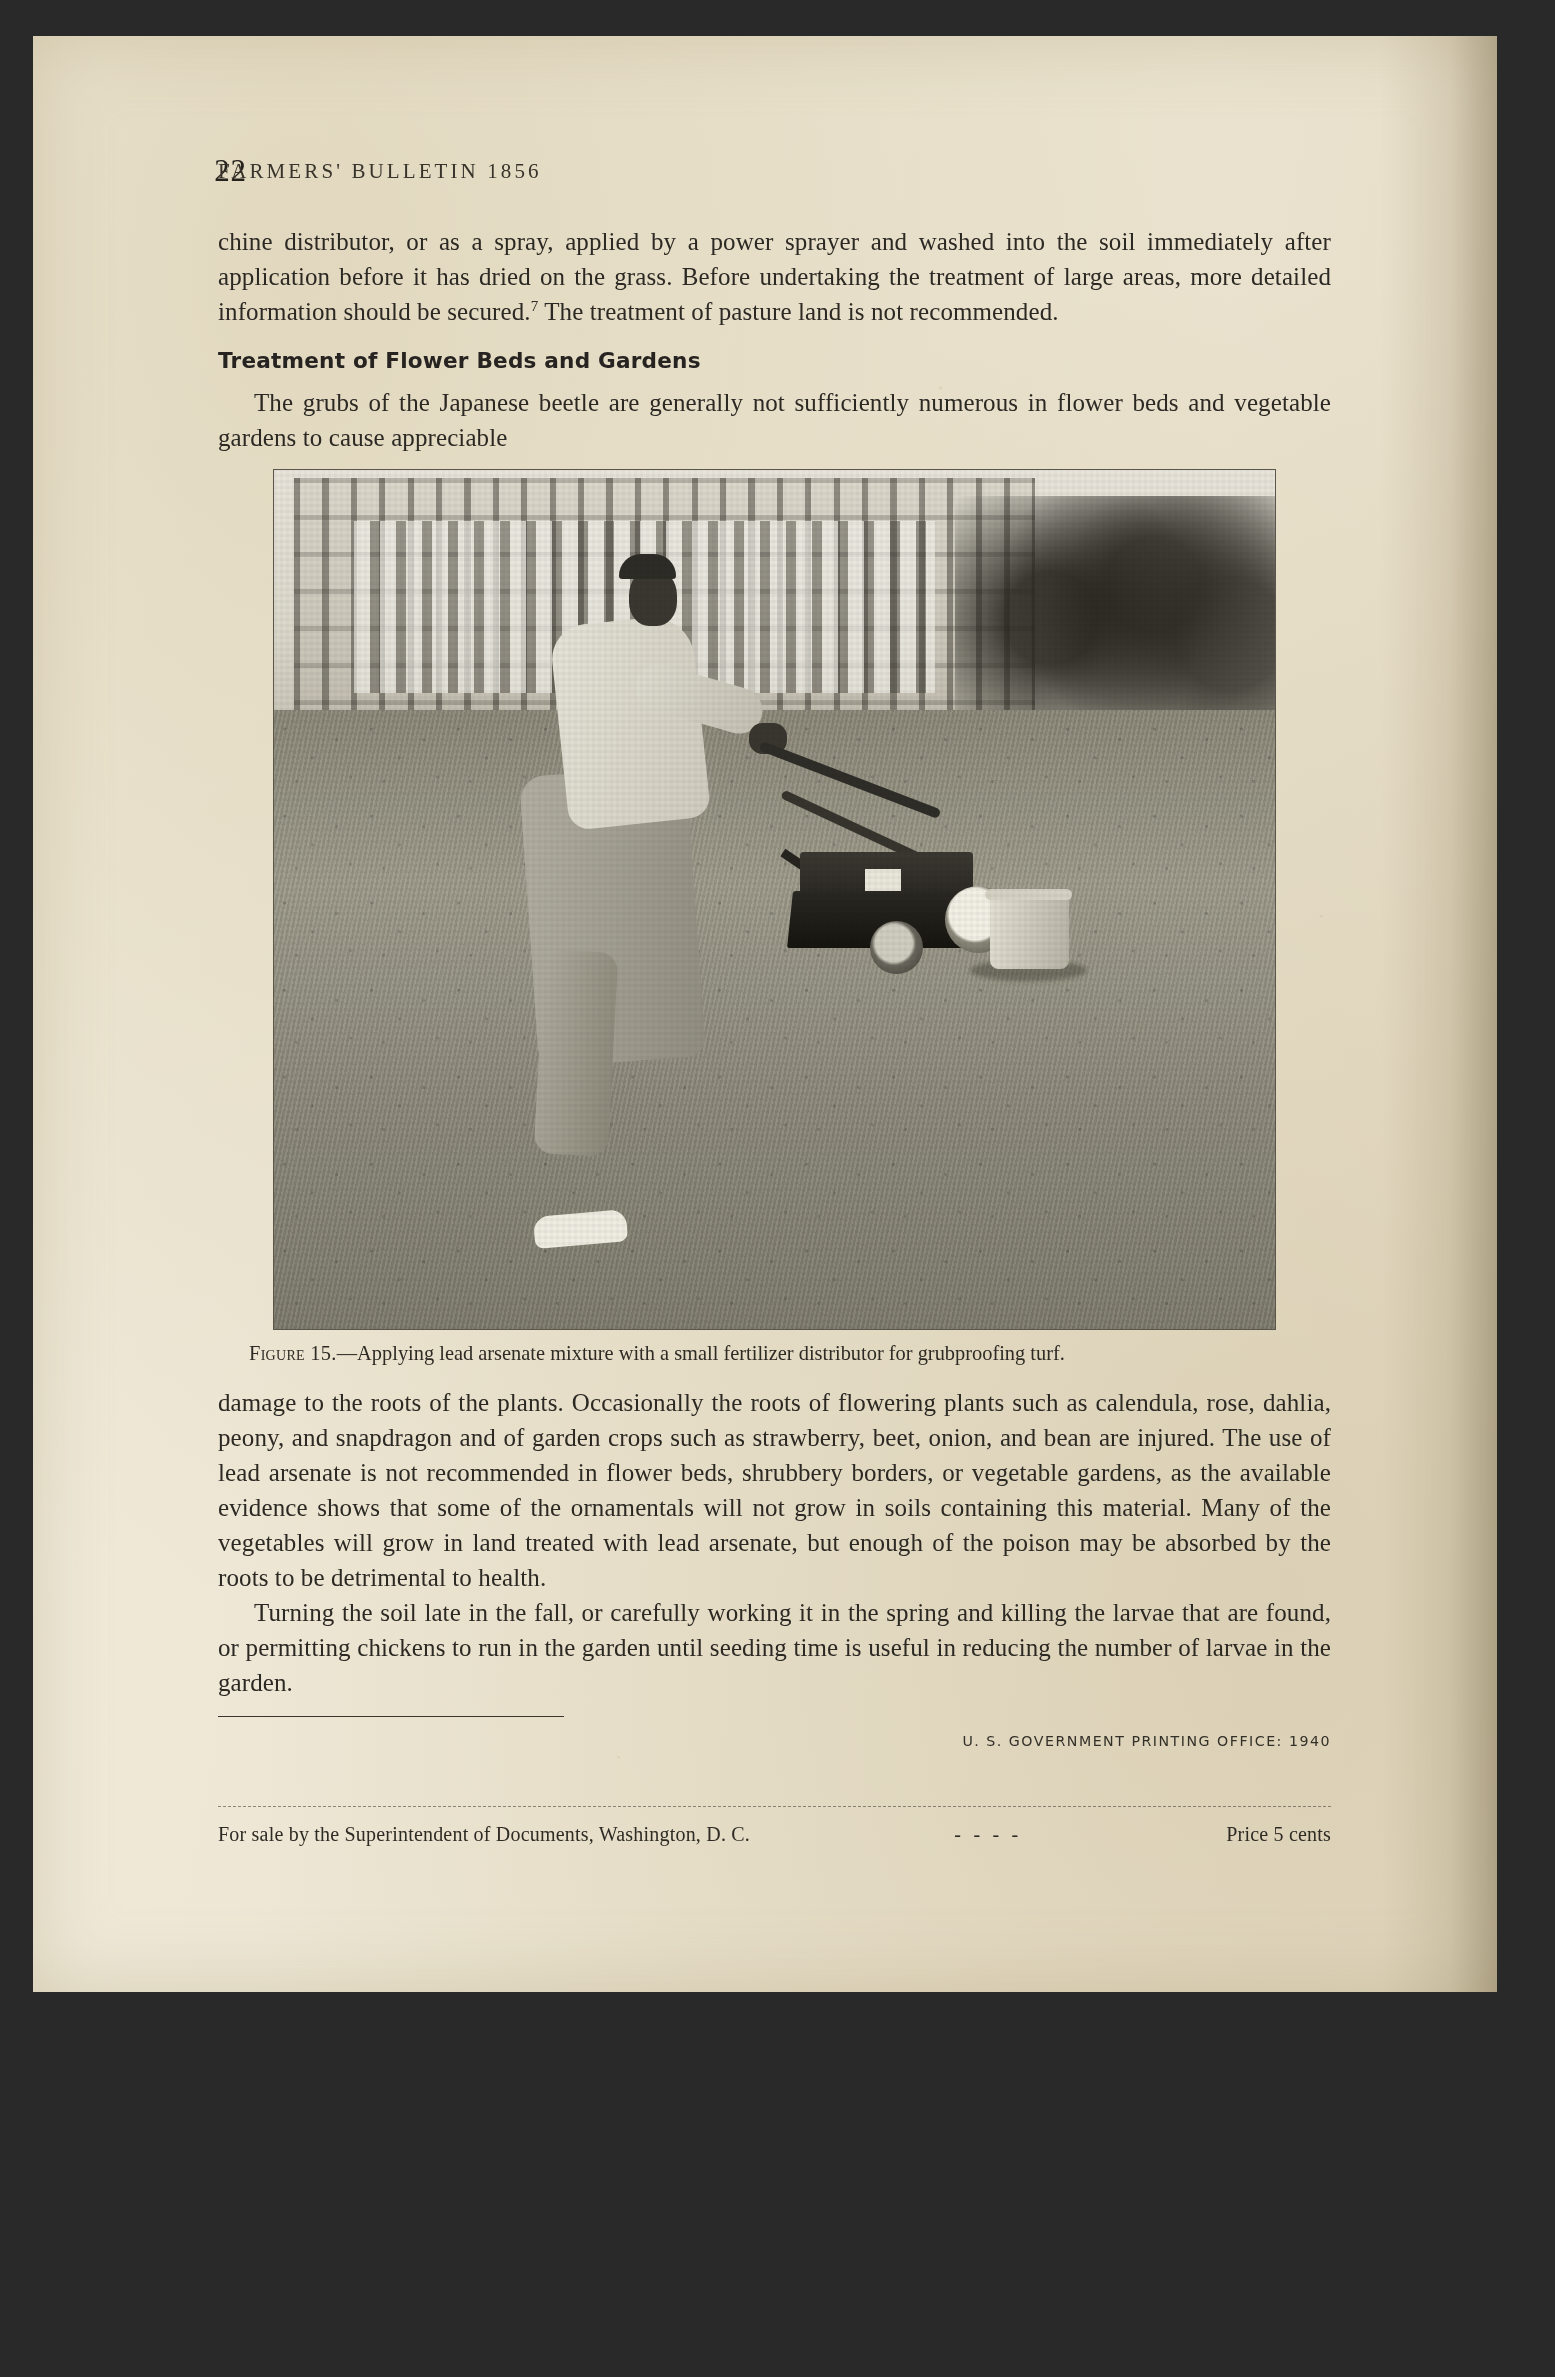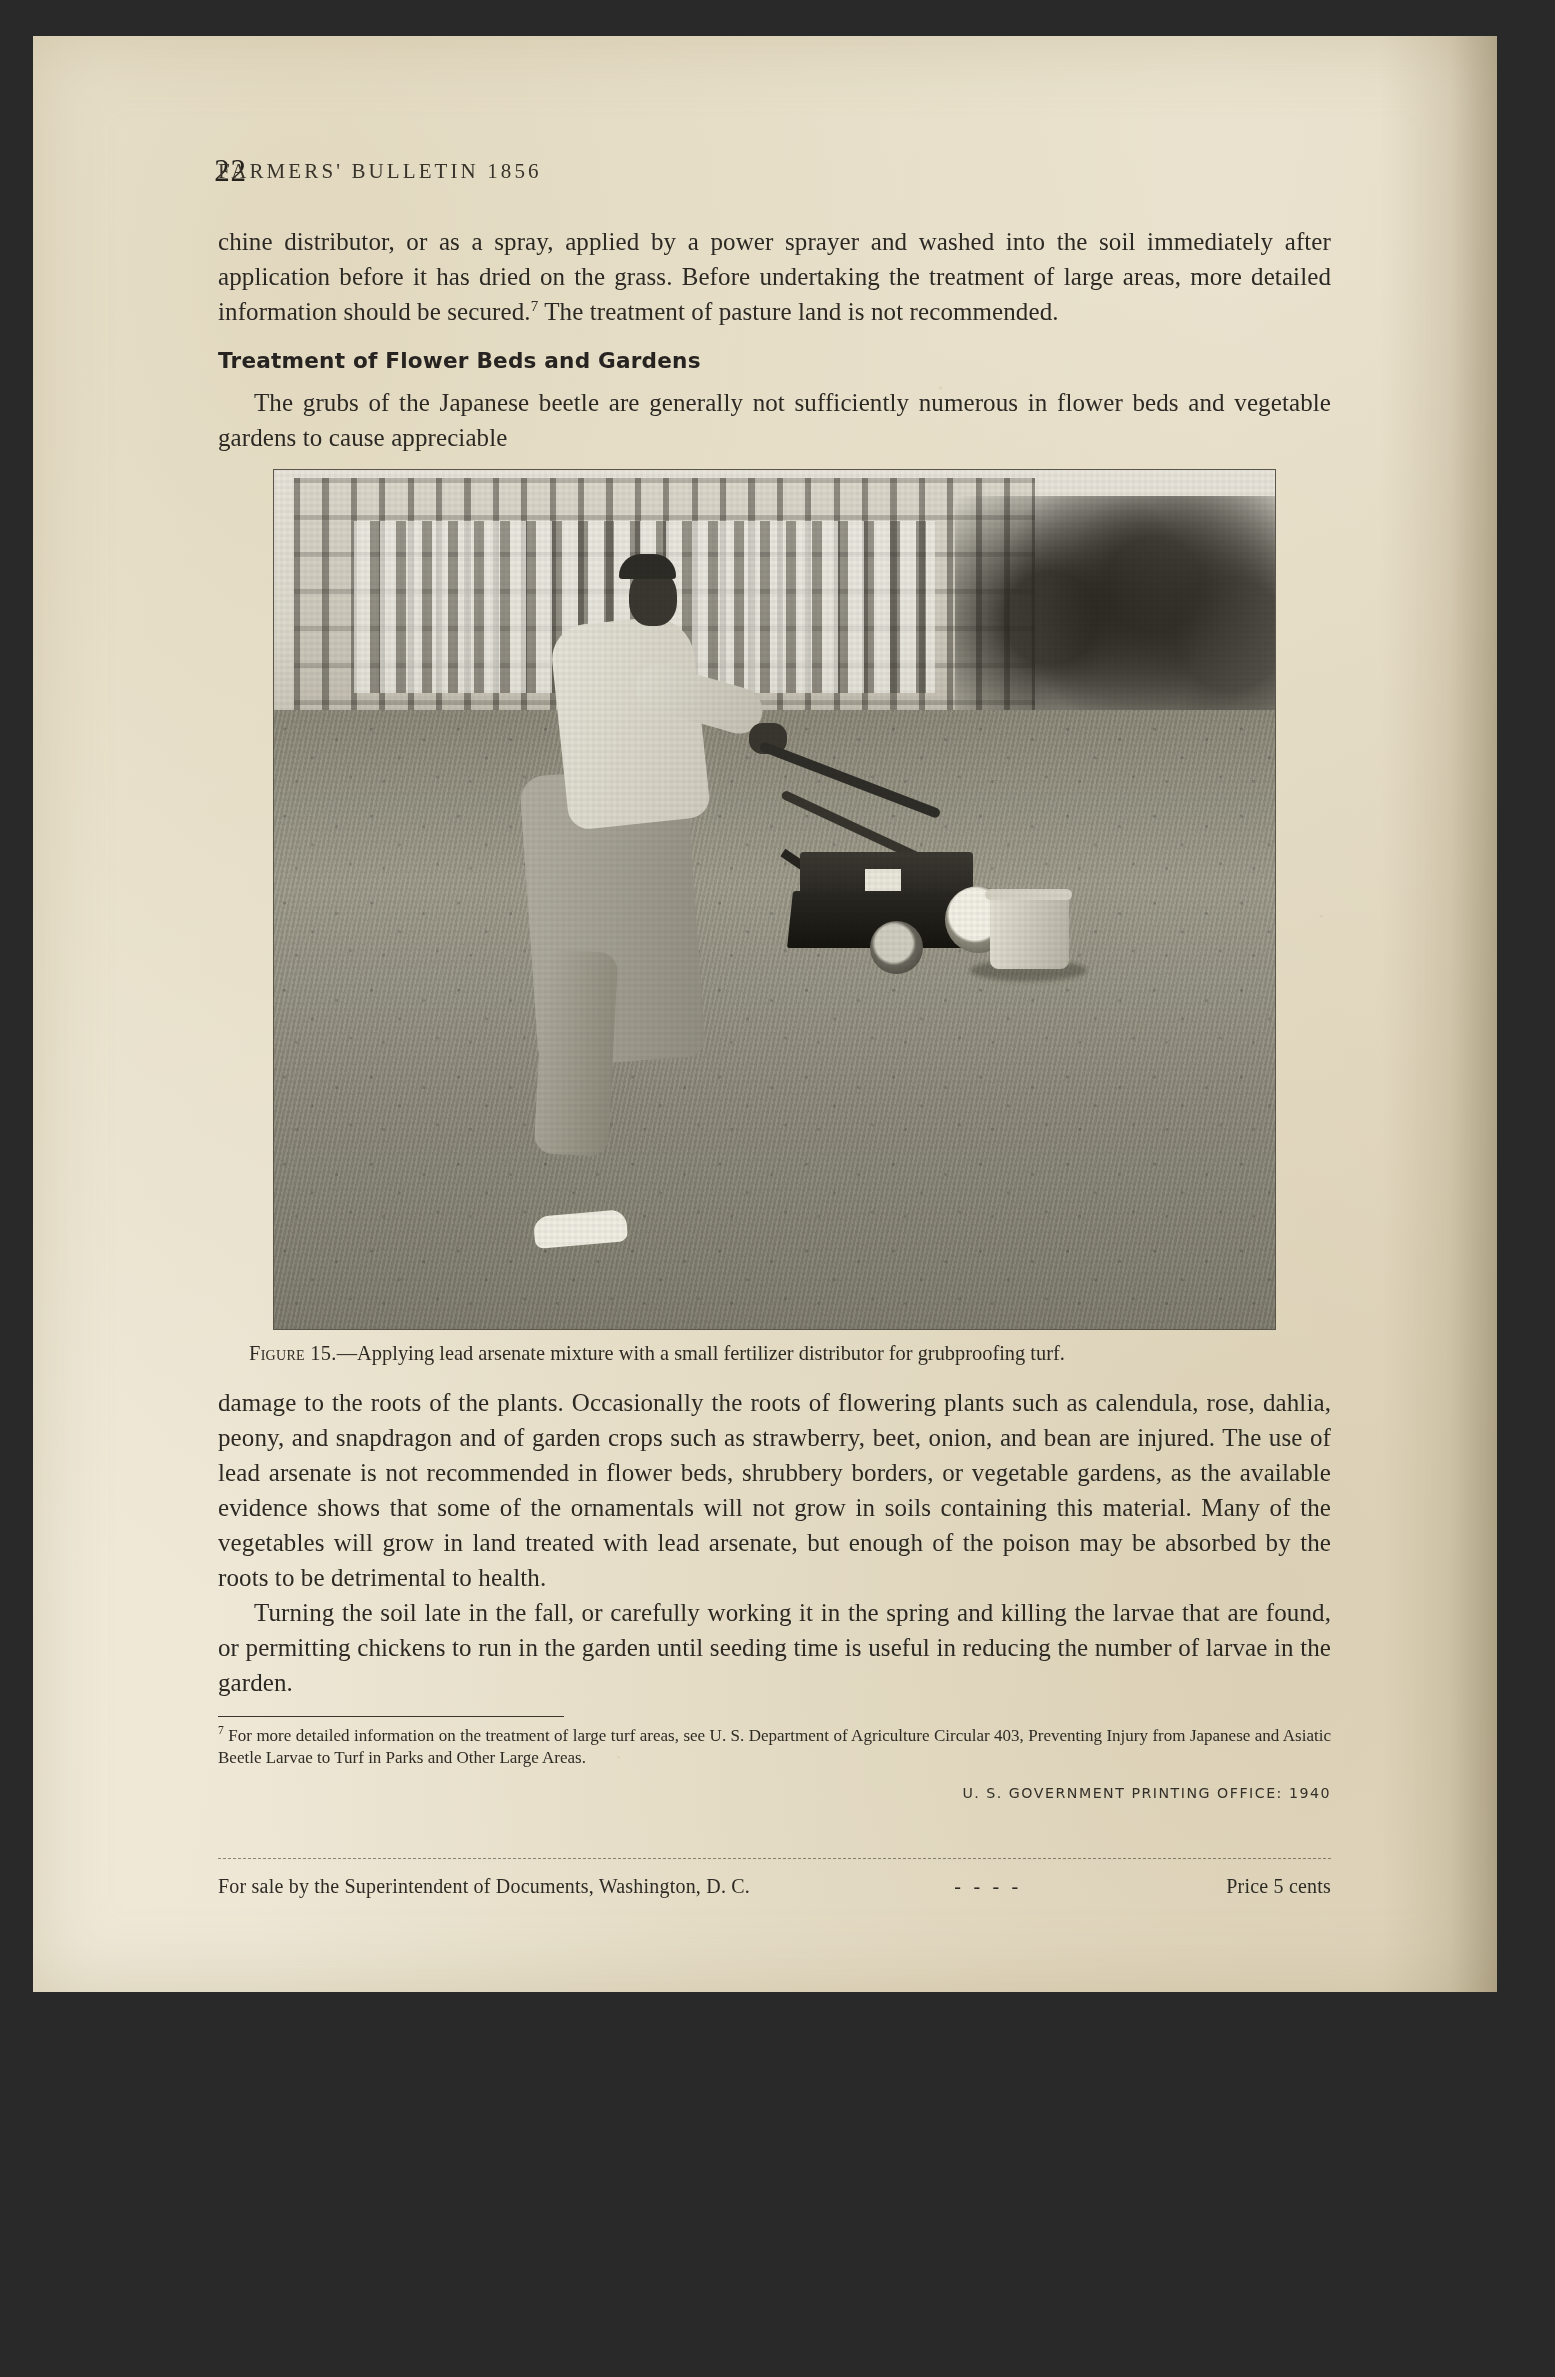--- a/index.html
+++ b/index.html
@@ -315,21 +315,20 @@
           <div class="photo-grain"></div>
         </div>
         <div class="caption"><span class="smallcaps">Figure 15.</span><span>—Applying lead arsenate mixture with a small fertilizer distributor for grubproofing turf.</span></div>
       </div>
 
       <p class="body" style="margin-top:18.5px;">damage to the roots of the plants.   Occasionally the roots of flowering plants such as calendula, rose, dahlia, peony, and snapdragon and of garden crops such as strawberry, beet, onion, and bean are injured. The use of lead arsenate is not recommended in flower beds, shrubbery borders, or vegetable gardens, as the available evidence shows that some of the ornamentals will not grow in soils containing this material. Many of the vegetables will grow in land treated with lead arsenate, but enough of the poison may be absorbed by the roots to be detrimental to health.</p>
 
       <p class="body indent">Turning the soil late in the fall, or carefully working it in the spring and killing the larvae that are found, or permitting chickens to run in the garden until seeding time is useful in reducing the number of larvae in the garden.</p>
 
       <div class="fnrule"></div>
-      <div class="footnote"><sup>7</sup> <span>For more detailed information on the treatment of large turf areas, see U. S. Department of Agriculture Circular 403, Preventing Injury from Japanese and Asiatic Beetle Larvae to Turf in Parks and Other Large Areas.</span></div>
 
       <div class="gpo">U. S. GOVERNMENT PRINTING OFFICE: 1940</div>
 
       <div class="colophon-rule"></div>
       <div class="colophon">
         <span>For sale by the Superintendent of Documents, Washington, D. C.</span>
         <span class="dots">-  -  -  -</span>
         <span>Price 5 cents</span>
       </div>
 

